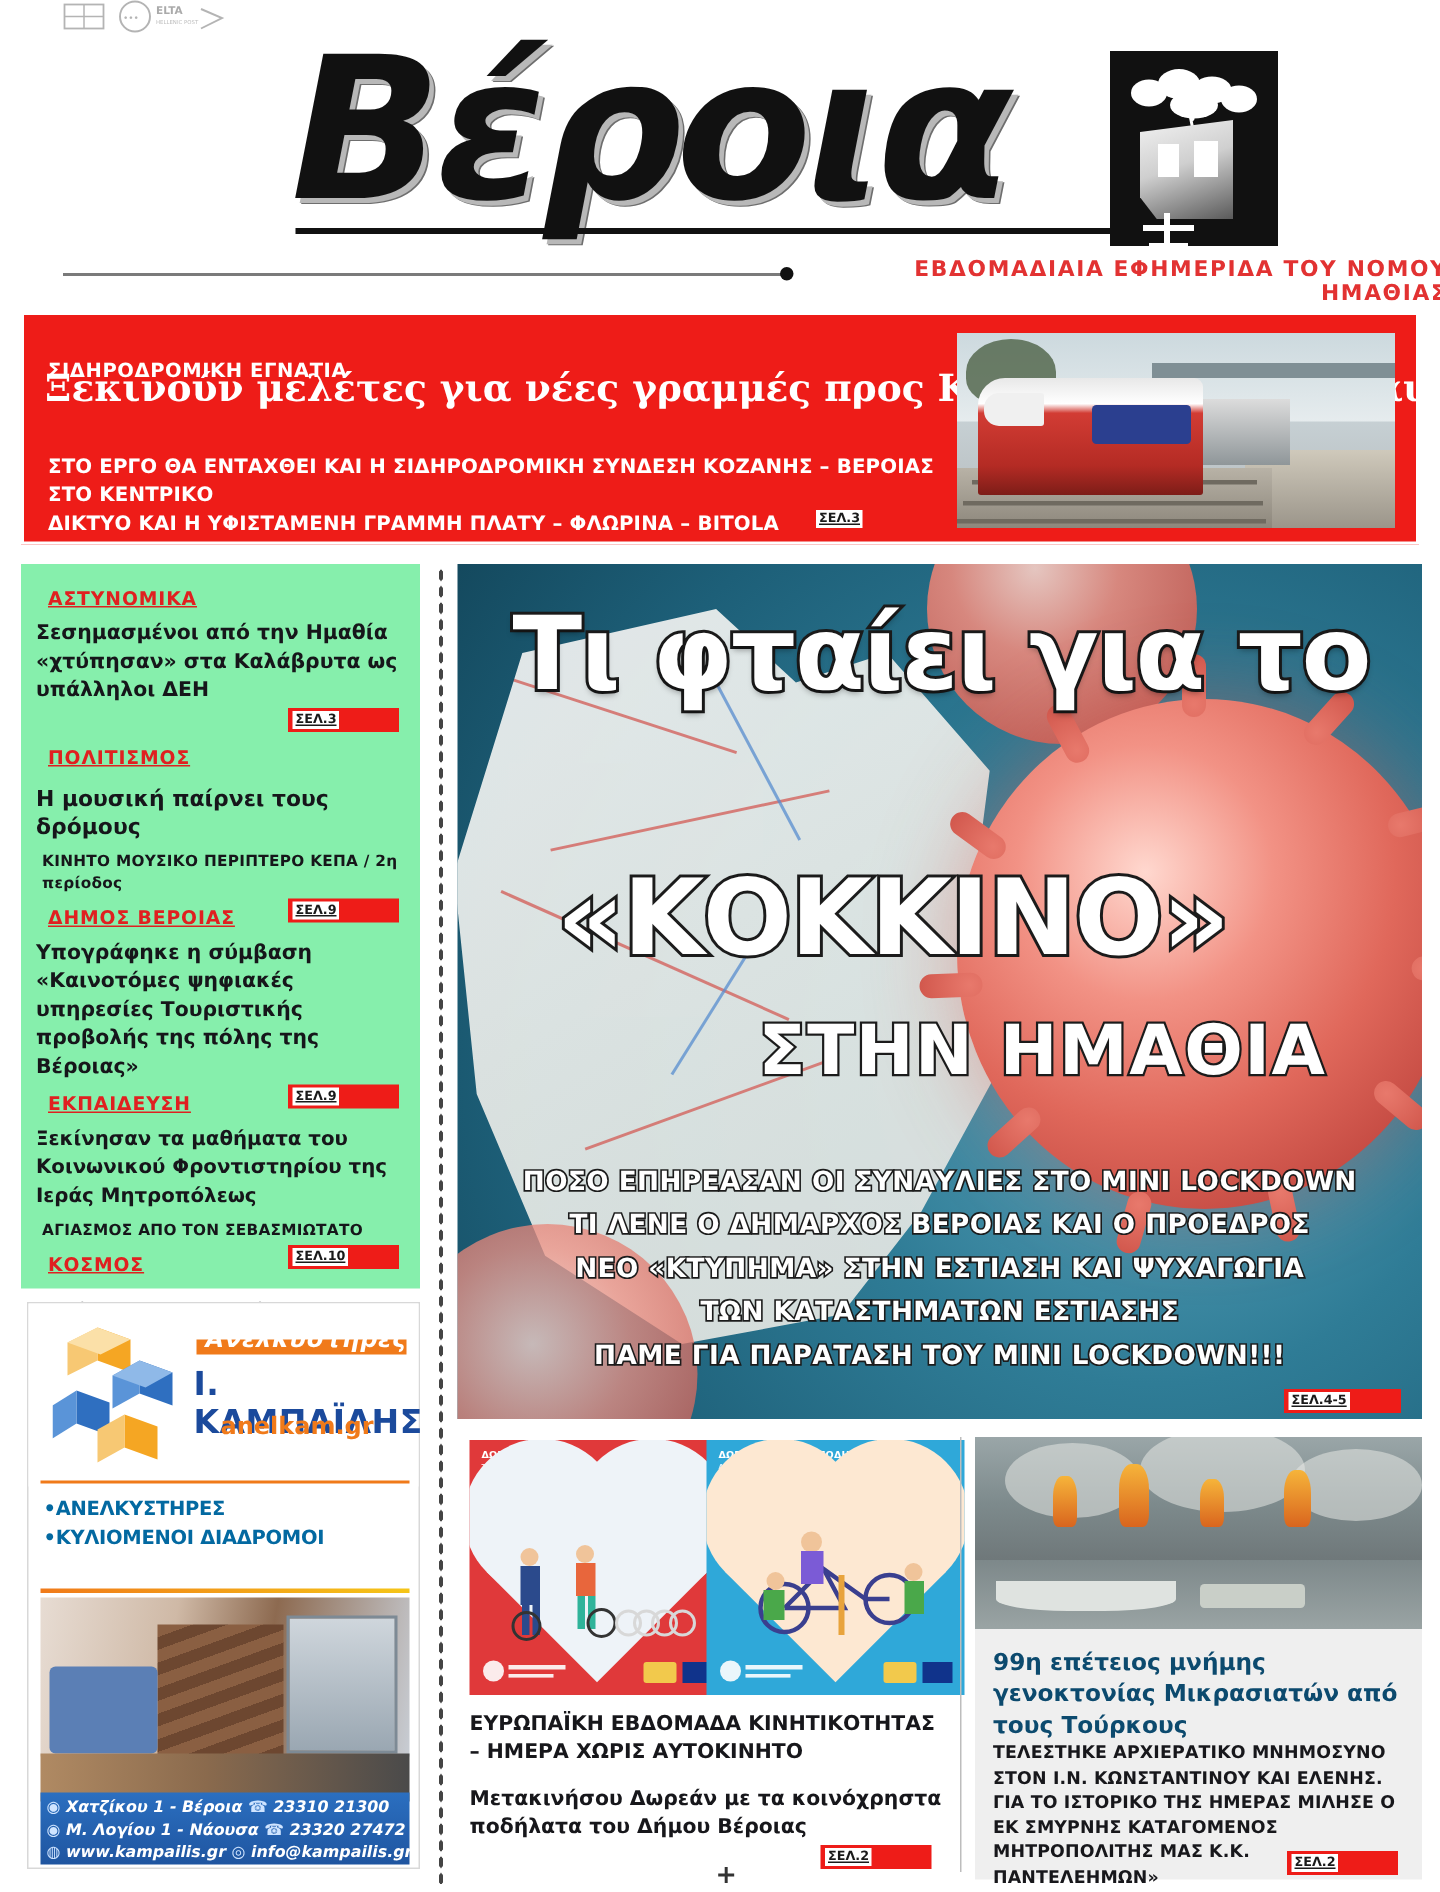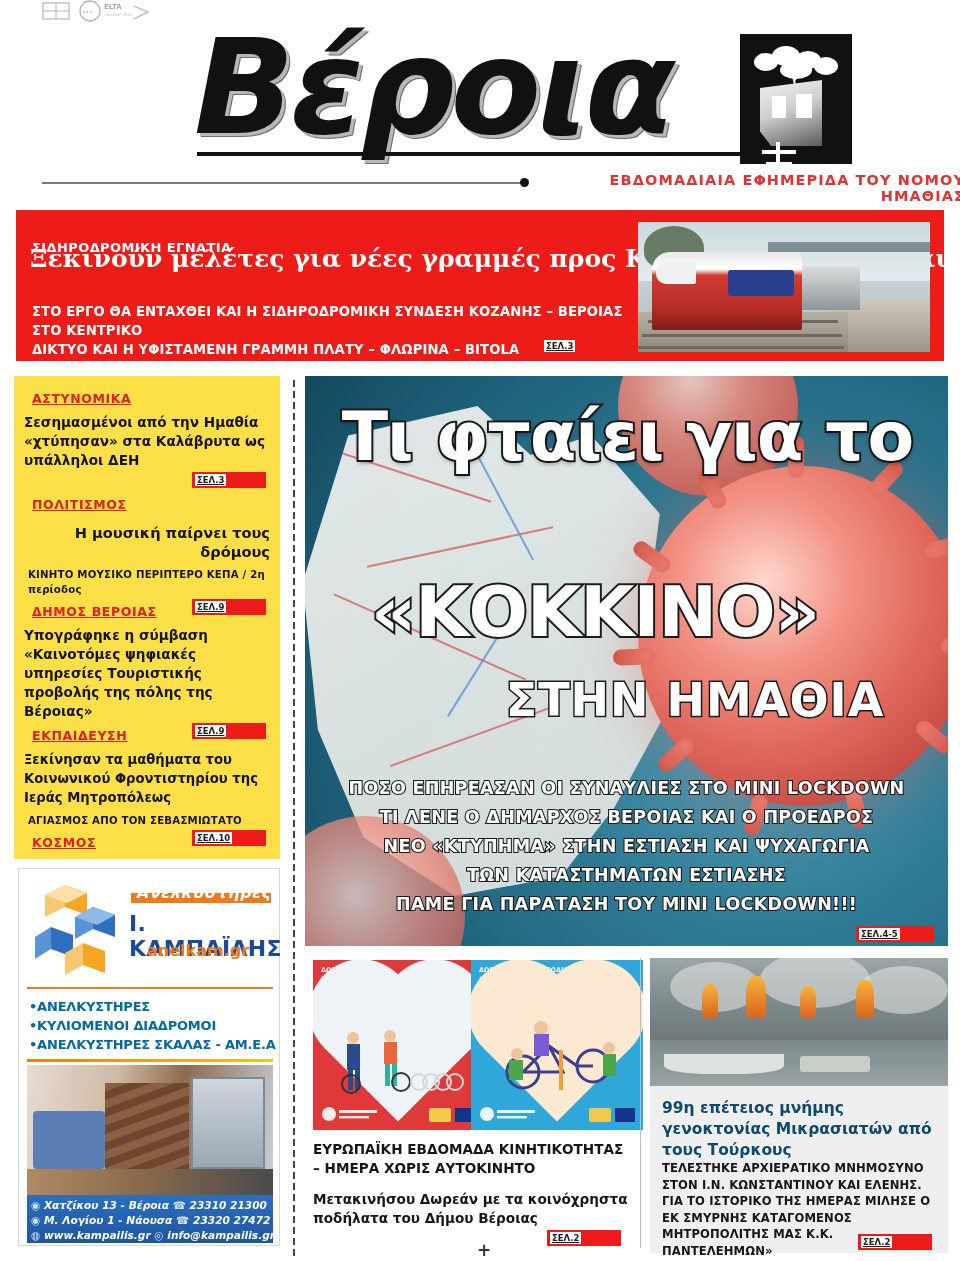--- a/index.html
+++ b/index.html
@@ -111,21 +111,21 @@
   }
   .pg-badge span {
     position:absolute; left:3px; top:2px;
     background:#ffffff; color:#1a1a1a; font-size:8.5px; font-weight:700;
     padding:0 2px; text-decoration: underline;
   }
 
   
   .sidebar {
     position: absolute; left: 14px; top: 376px; width: 266px; height: 483px;
-    background: #fde047;
+    background: #86efac;
   }
   .sb-cat {
     color: #e02020; font-size: 12.5px; font-weight: 700; letter-spacing: .6px;
     text-decoration: underline; margin: 0 0 7px 18px; display: inline-block;
   }
   .sb-body {
     color: #16161a; font-size: 13.6px; font-weight: 700; line-height: 19px;
     margin: 0 10px 0 10px;
   }
   .sb-small {
@@ -401,21 +401,21 @@
   <div class="sidebar">
 
     <div class="sb-block" style="padding-top:12px;">
       <div class="sb-cat">ΑΣΤΥΝΟΜΙΚΑ</div>
       <div class="sb-body">Σεσημασμένοι από την Ημαθία «χτύπησαν» στα Καλάβρυτα ως υπάλληλοι ΔΕΗ</div>
       <div class="sb-badge-wrap"><div class="pg-badge"><span>ΣΕΛ.3</span></div></div>
     </div>
 
     <div class="sb-block" style="padding-top:4px;">
       <div class="sb-cat">ΠΟΛΙΤΙΣΜΟΣ</div>
-      <div class="sb-body" style="font-size:14.6px;margin-top:4px;text-align:right;">Η μουσική παίρνει τους δρόμους</div>
+      <div class="sb-body" style="font-size:14.6px;margin-top:4px;">Η μουσική παίρνει τους δρόμους</div>
       <div class="sb-small">ΚΙΝΗΤΟ ΜΟΥΣΙΚΟ ΠΕΡΙΠΤΕΡΟ  ΚΕΠΑ / 2η περίοδος</div>
       <div class="sb-badge-wrap"><div class="pg-badge"><span>ΣΕΛ.9</span></div></div>
     </div>
 
     <div class="sb-block" style="margin-top:-16px;">
       <div class="sb-cat">ΔΗΜΟΣ ΒΕΡΟΙΑΣ</div>
       <div class="sb-body">Υπογράφηκε η σύμβαση «Καινοτόμες ψηφιακές υπηρεσίες Τουριστικής προβολής της πόλης της Βέροιας»</div>
       <div class="sb-badge-wrap"><div class="pg-badge"><span>ΣΕΛ.9</span></div></div>
     </div>
 
@@ -456,33 +456,32 @@
       </div>
       <div class="ad-brandline"></div>
       <div class="ad-brand1">Ανελκυστήρες</div>
       <div class="ad-brand2">Ι. ΚΑΜΠΑΪΛΗΣ</div>
       <div class="ad-brand3">anelkam.gr</div>
     </div>
     <div class="ad-rule"></div>
     <div class="ad-list">
       <div>•ΑΝΕΛΚΥΣΤΗΡΕΣ</div>
       <div>•ΚΥΛΙΟΜΕΝΟΙ ΔΙΑΔΡΟΜΟΙ</div>
-      <div>•ΑΝΕΛΚΥΣΤΗΡΕΣ ΣΚΑΛΑΣ - ΑΜ.Ε.Α</div>
     </div>
     <div class="ad-rule2"></div>
     <div class="ad-photo">
       <div class="ad-stairs"></div>
       <div class="ad-chair"></div>
       <div class="ad-lift"></div>
     </div>
     <div class="ad-photo2"></div>
     <div class="ad-contact">
       <div>
         <span class="ci">◉</span>
-        <span>Χατζίκου 13 - Βέροια</span>
+        <span>Χατζίκου 1 - Βέροια</span>
         <span class="ci">☎</span>
         <span>23310 21300</span>
       </div>
       <div>
         <span class="ci">◉</span>
         <span>Μ. Λογίου 1 - Νάουσα</span>
         <span class="ci">☎</span>
         <span>23320 27472</span>
       </div>
       <div>

